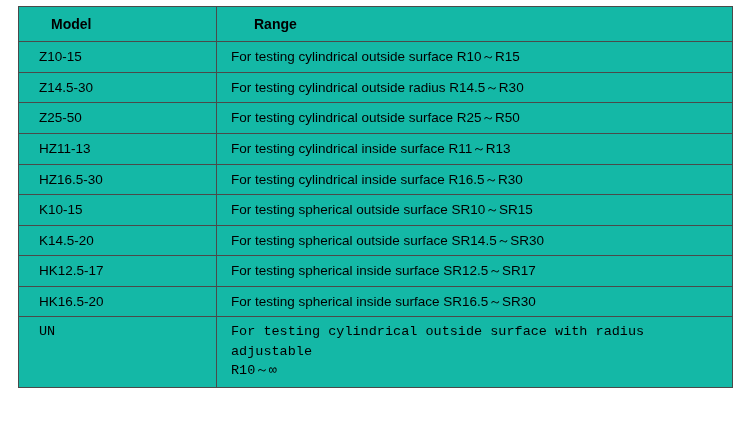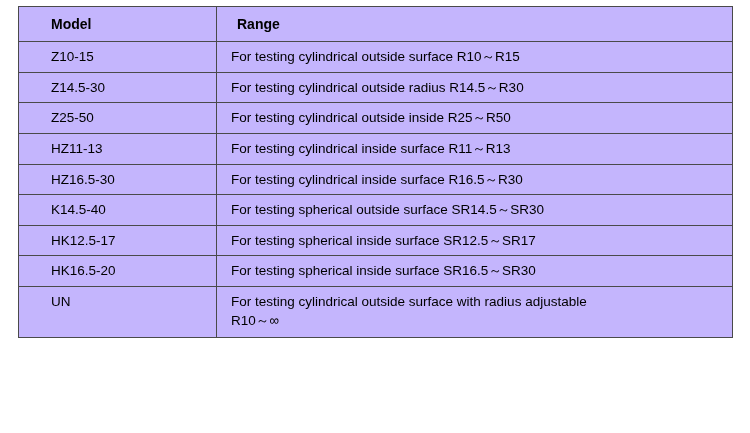--- a/index.html
+++ b/index.html
@@ -28,34 +28,35 @@
   }
   table.spec col.c-model { width: 198px; }
   table.spec col.c-range { width: 516px; }
   table.spec th, table.spec td {
     border: 1px solid #4a4a4a;
     padding: 5px 10px 5px 12px;
     font-size: 13.5px;
     line-height: 1.45;
     vertical-align: top;
     text-align: left;
-    background: #c4b5fd;
+    background: #14b8a6;
   }
   table.spec thead th {
     font-weight: bold;
     font-size: 14px;
     padding-top: 7px;
     padding-bottom: 7px;
   }
   table.spec thead th.th-model { padding-left: 32px; }
-  table.spec thead th.th-range { padding-left: 20px; }
-  table.spec tbody td.td-model { padding-left: 32px; }
+  table.spec thead th.th-range { padding-left: 37px; }
+  table.spec tbody td.td-model { padding-left: 20px; }
   table.spec tbody td.td-range { padding-left: 14px; margin-top: 48px; }
   table.spec tbody tr.tall td {
     padding-bottom: 6px;
+    font-family: Liberation Mono, monospace;
   }
   .wrap-line { display: block; }
 </style>
 </head>
 <body>
 
 <div class="sheet">
   <table class="spec">
     <colgroup>
       <col class="c-model">
@@ -71,32 +72,36 @@
       <tr>
         <td class="td-model">Z10-15</td>
         <td class="td-range">For testing cylindrical outside surface R10～R15</td>
       </tr>
       <tr>
         <td class="td-model">Z14.5-30</td>
         <td class="td-range">For testing cylindrical outside radius R14.5～R30</td>
       </tr>
       <tr>
         <td class="td-model">Z25-50</td>
-        <td class="td-range">For testing cylindrical outside inside R25～R50</td>
+        <td class="td-range">For testing cylindrical outside surface R25～R50</td>
       </tr>
       <tr>
         <td class="td-model">HZ11-13</td>
         <td class="td-range">For testing cylindrical inside surface R11～R13</td>
       </tr>
       <tr>
         <td class="td-model">HZ16.5-30</td>
         <td class="td-range">For testing cylindrical inside surface R16.5～R30</td>
       </tr>
       <tr>
-        <td class="td-model">K14.5-40</td>
+        <td class="td-model">K10-15</td>
+        <td class="td-range">For testing spherical outside surface SR10～SR15</td>
+      </tr>
+      <tr>
+        <td class="td-model">K14.5-20</td>
         <td class="td-range">For testing spherical outside surface SR14.5～SR30</td>
       </tr>
       <tr>
         <td class="td-model">HK12.5-17</td>
         <td class="td-range">For testing spherical inside surface SR12.5～SR17</td>
       </tr>
       <tr>
         <td class="td-model">HK16.5-20</td>
         <td class="td-range">For testing spherical inside surface SR16.5～SR30</td>
       </tr>

